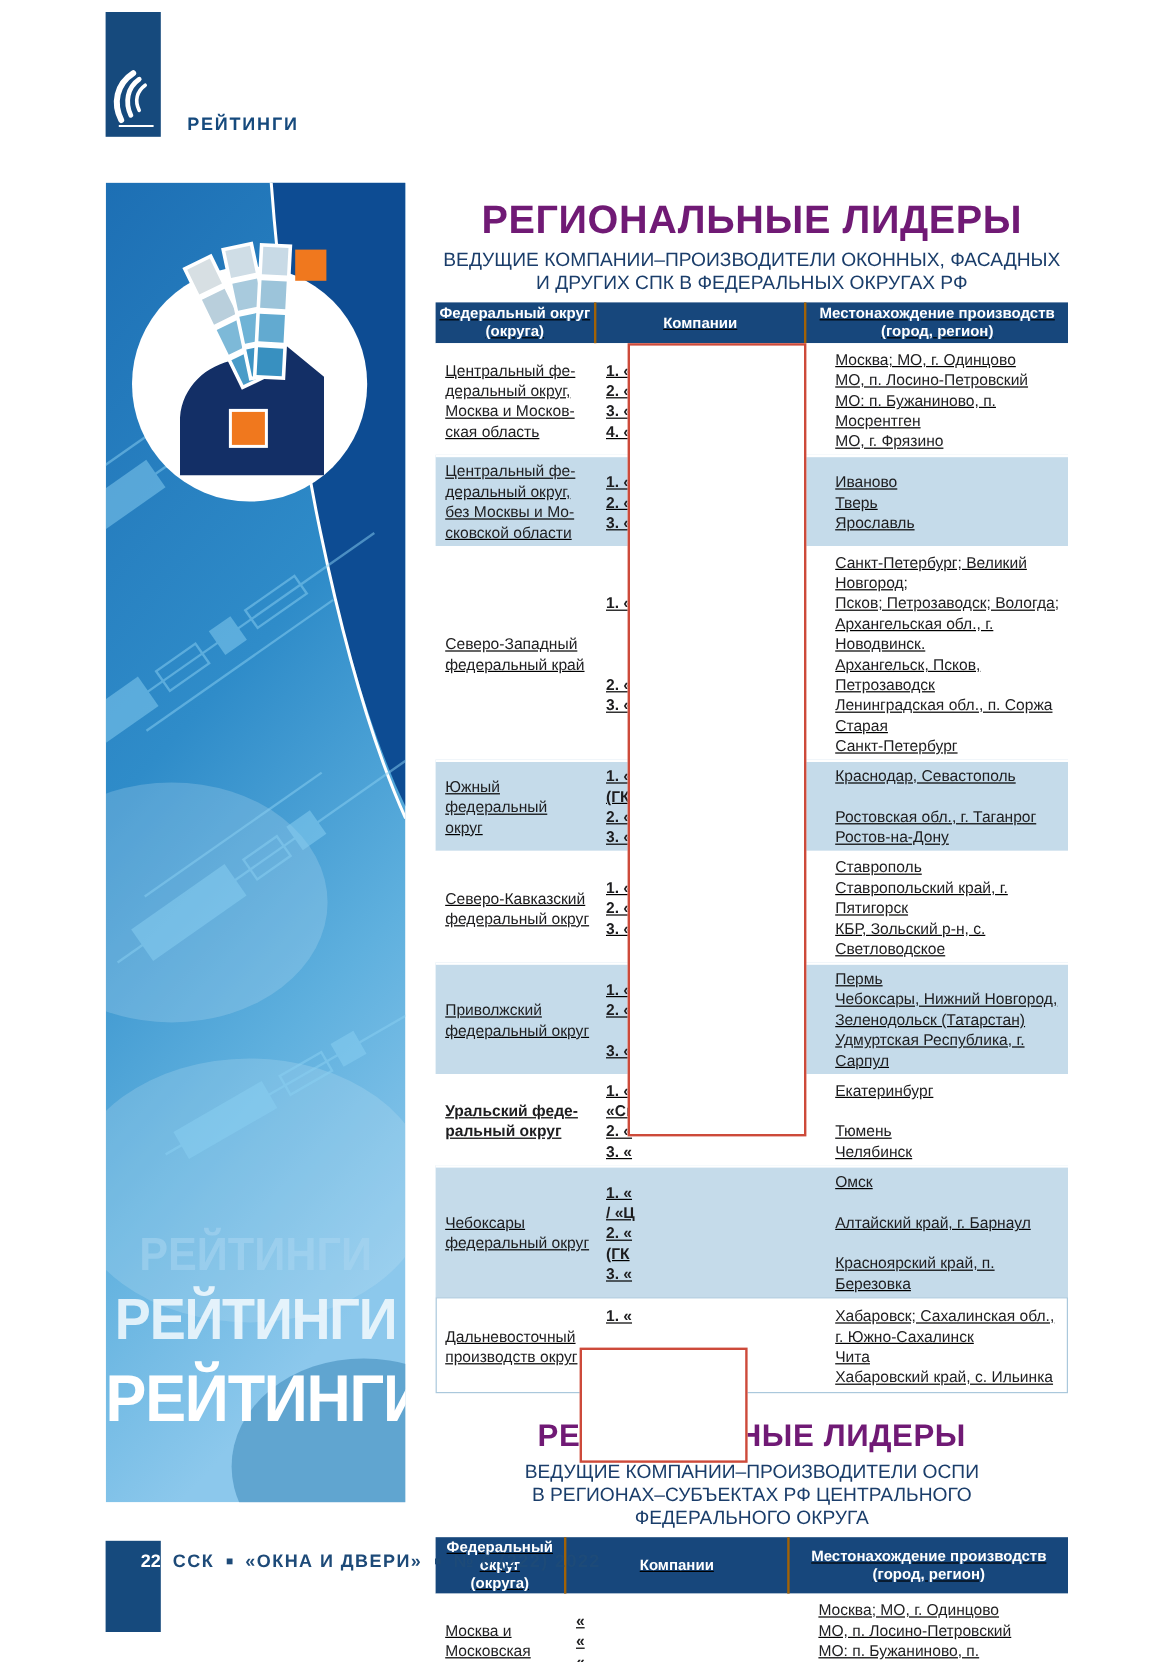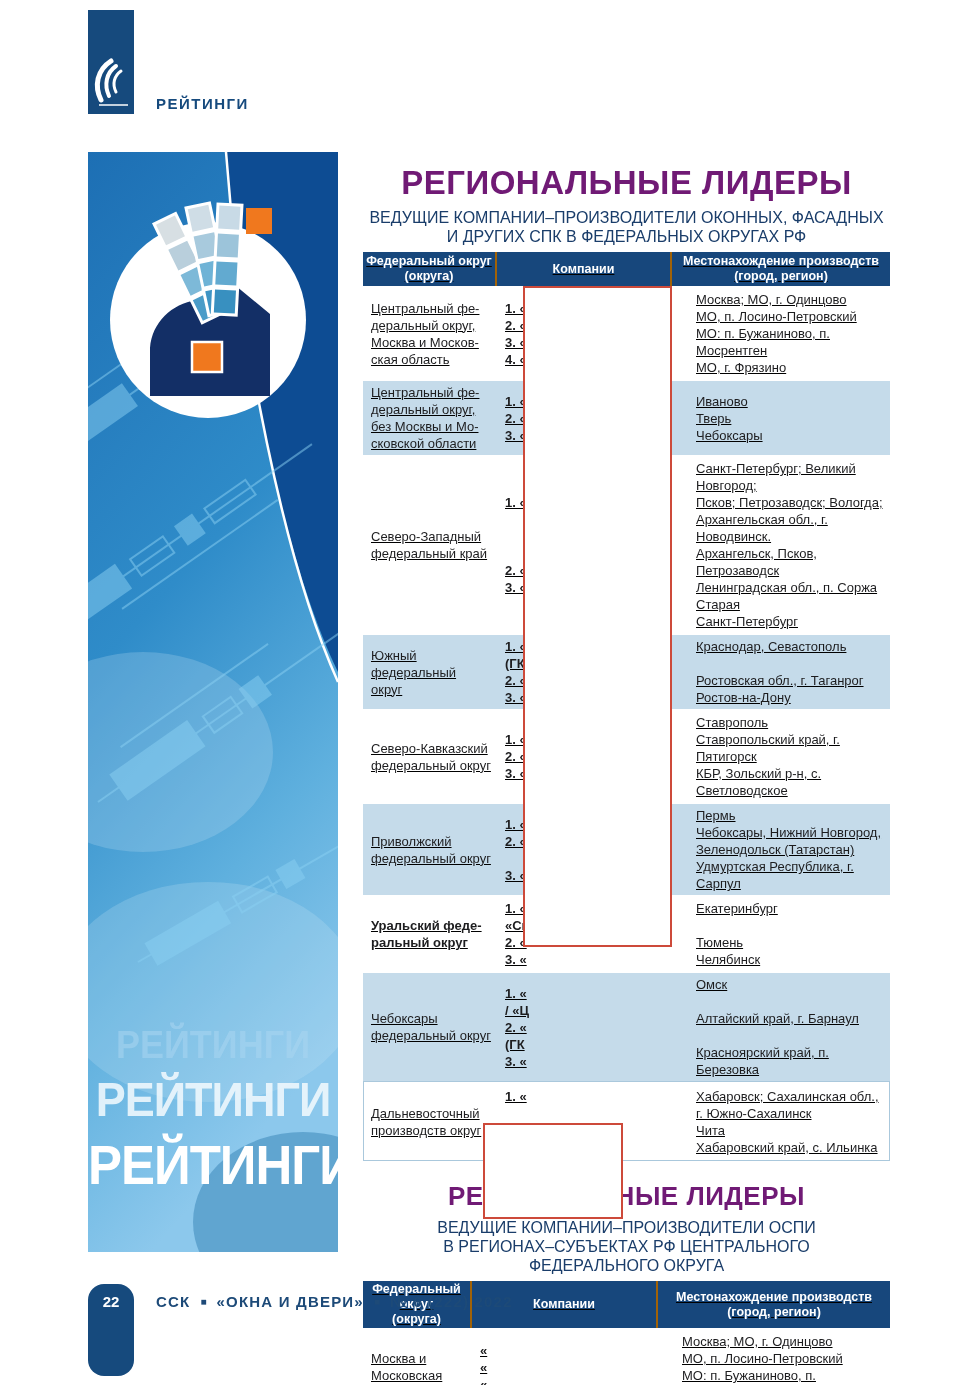--- a/index.html
+++ b/index.html
@@ -51,24 +51,24 @@
   .r4{min-height:70px;}  .r5{min-height:60px;}  .r6{min-height:74px;}
   .r7{min-height:70px;}  .r8{min-height:86px;}  .r9{min-height:78px;}
   .s1{min-height:84px;}  .s2{min-height:44px;}
 
   
   .redaction{position:absolute;background:#fff;border:2px solid #cd4a3a;box-sizing:border-box;z-index:5;}
   .box1{left:523px;top:286px;width:149px;height:661px;}
   .box2{left:483px;top:1123px;width:140px;height:96px;}
 
   
-  .footer-pagebox{position:absolute;left:88px;top:1284px;width:46px;height:92px;background:#164a7d;
-                  text-align:center;border-radius:16px;}
+  .footer-pagebox{position:absolute;left:88px;top:1284px;width:46px;height:76px;background:#164a7d;
+                  text-align:right;}
   .footer-pagebox span{display:inline-block;margin-top:9px;color:#fff;font-weight:bold;font-size:15px;}
-  .footer-line{position:absolute;left:156px;top:1293px;display:flex;align-items:center;gap:10px;
+  .footer-line{position:absolute;left:144px;top:1293px;display:flex;align-items:center;gap:10px;
                color:#1d4a78;font-size:15px;font-weight:600;letter-spacing:1.2px;white-space:nowrap;}
   .footer-line .sq{font-size:10px;letter-spacing:0;}
 </style>
 </head>
 <body>
 
 <div class="page">
 
   <div class="masthead-logo">
     <svg width="46" height="104" viewBox="0 0 46 104">
@@ -194,21 +194,21 @@
       <div class="row r2 shaded">
         <div class="cell district">Центральный фе-
 деральный округ,
 без Москвы и Мо-
 сковской области</div>
         <div class="cell companies">1. «
 2. «
 3. «</div>
         <div class="cell locations">Иваново
 Тверь
-Чебоксары</div>
+Ярославль</div>
       </div>
       <div class="row r3">
         <div class="cell district">Северо-Западный
 федеральный край</div>
         <div class="cell companies">1. «
 
 
 
 2. «
 3. «</div>

